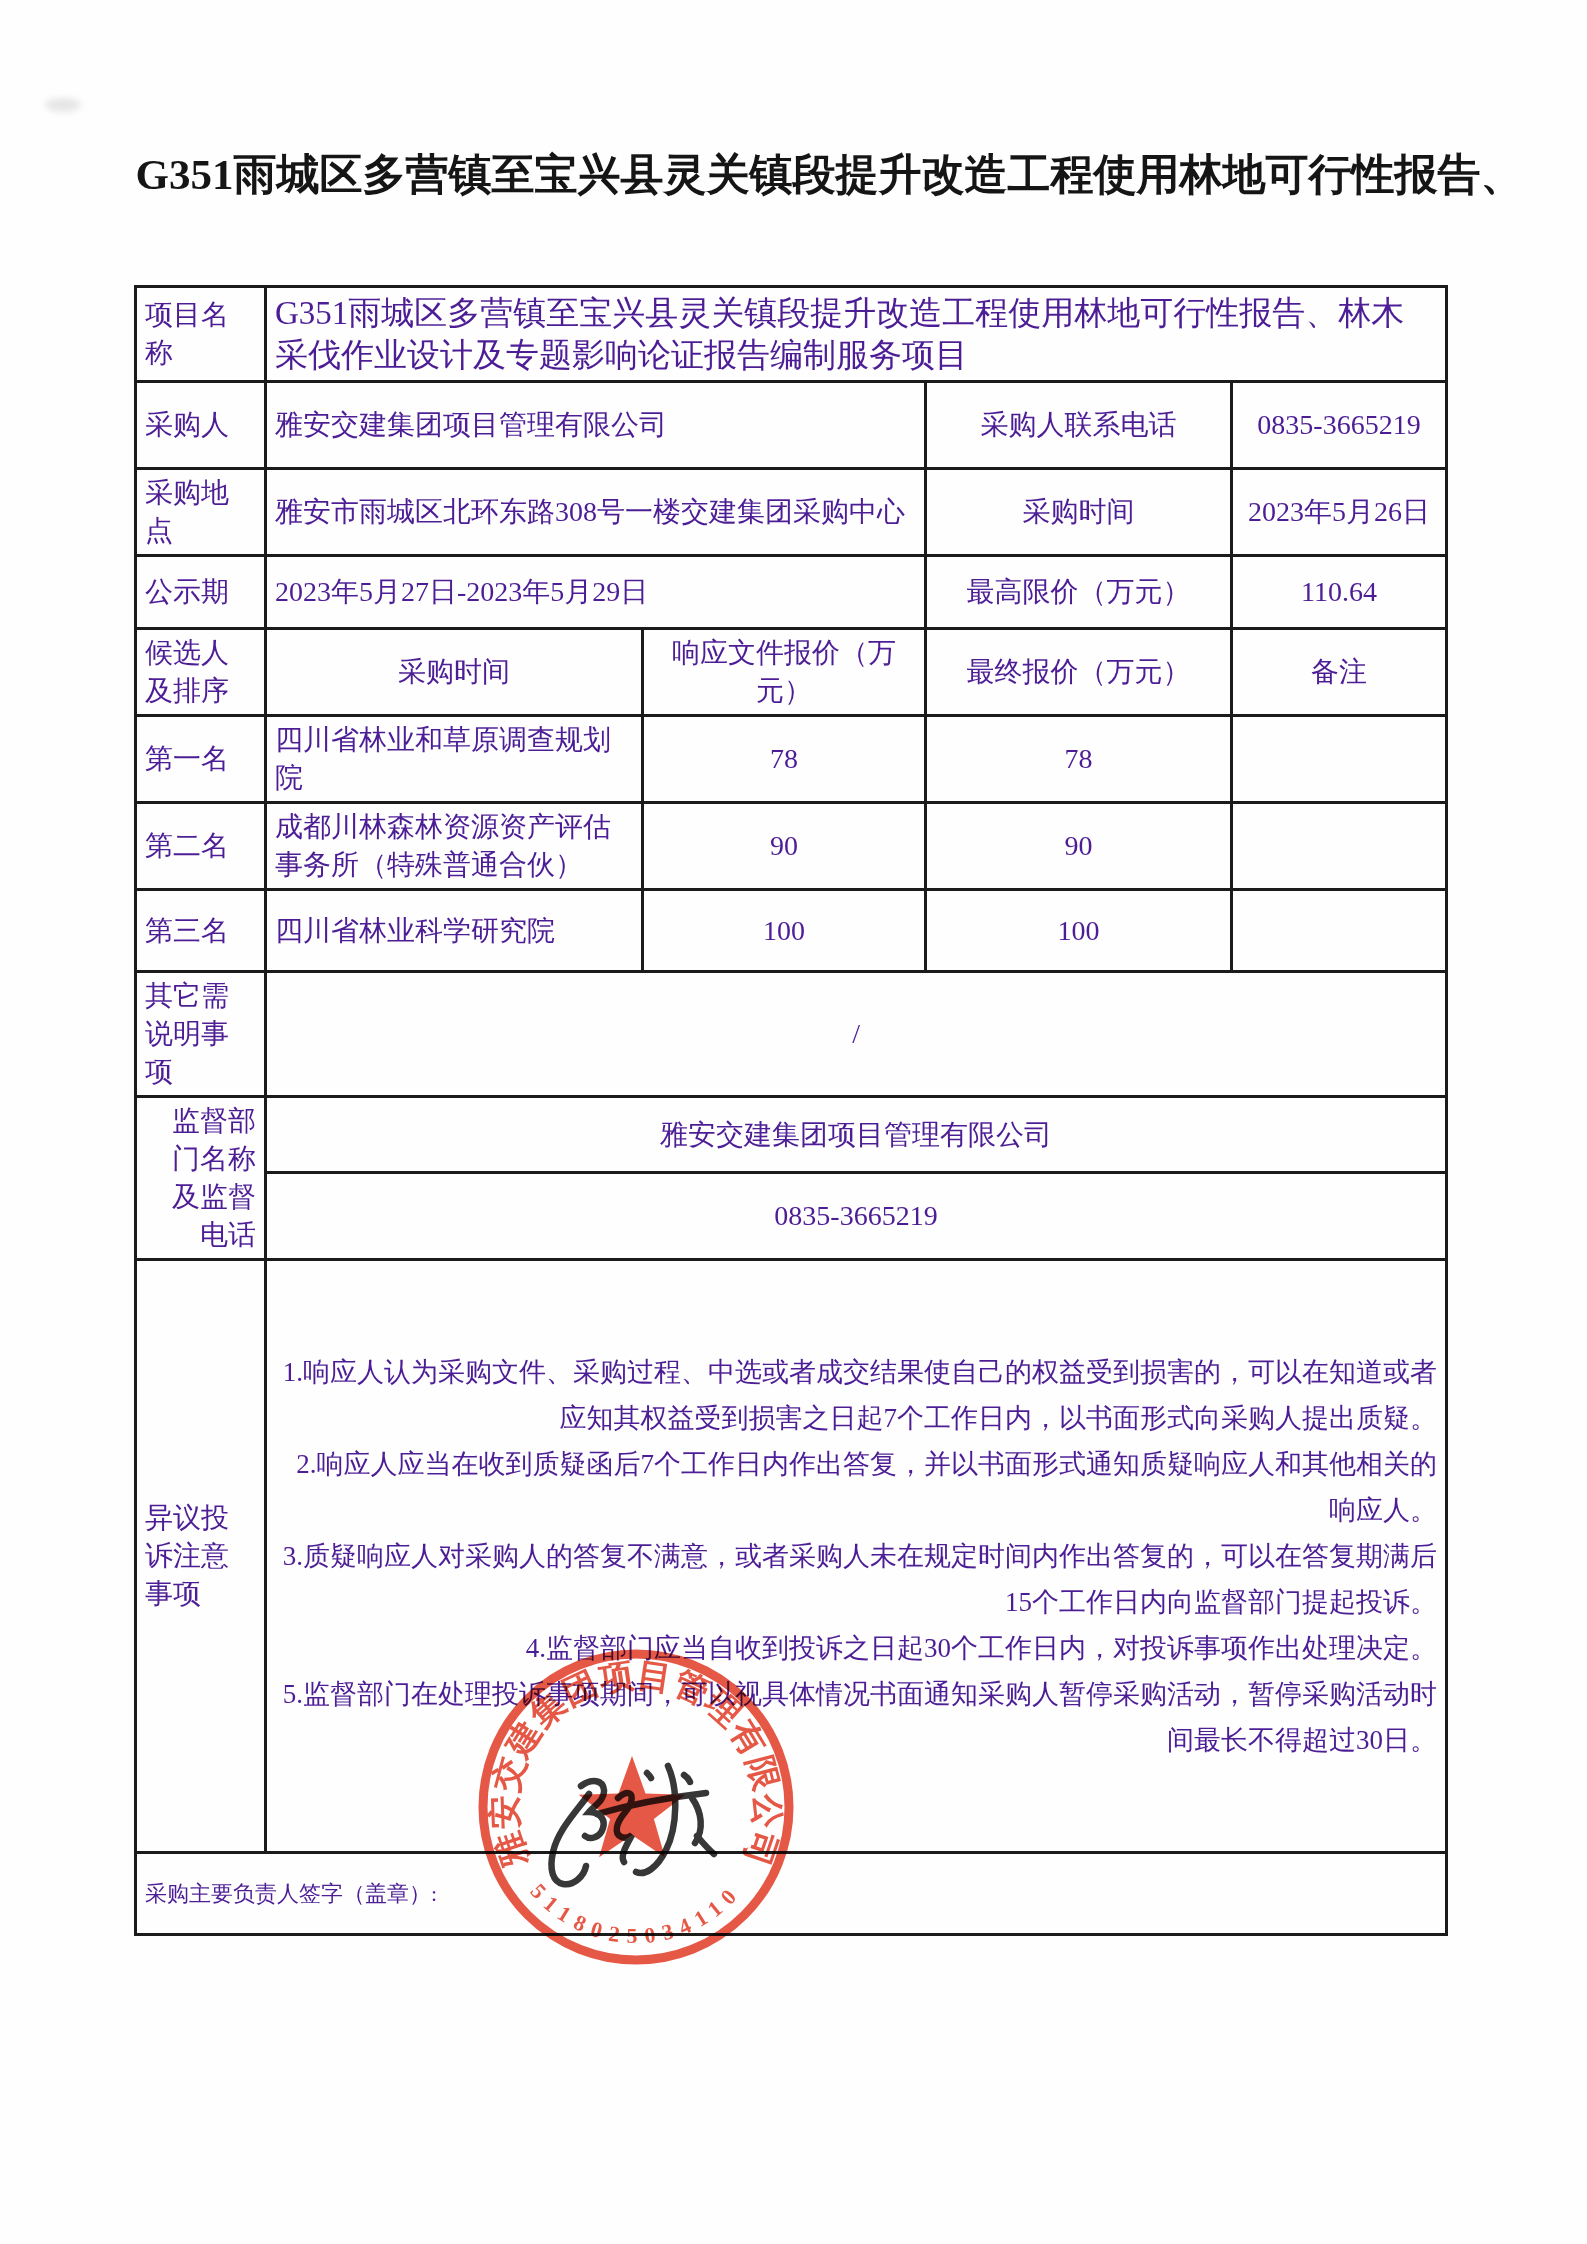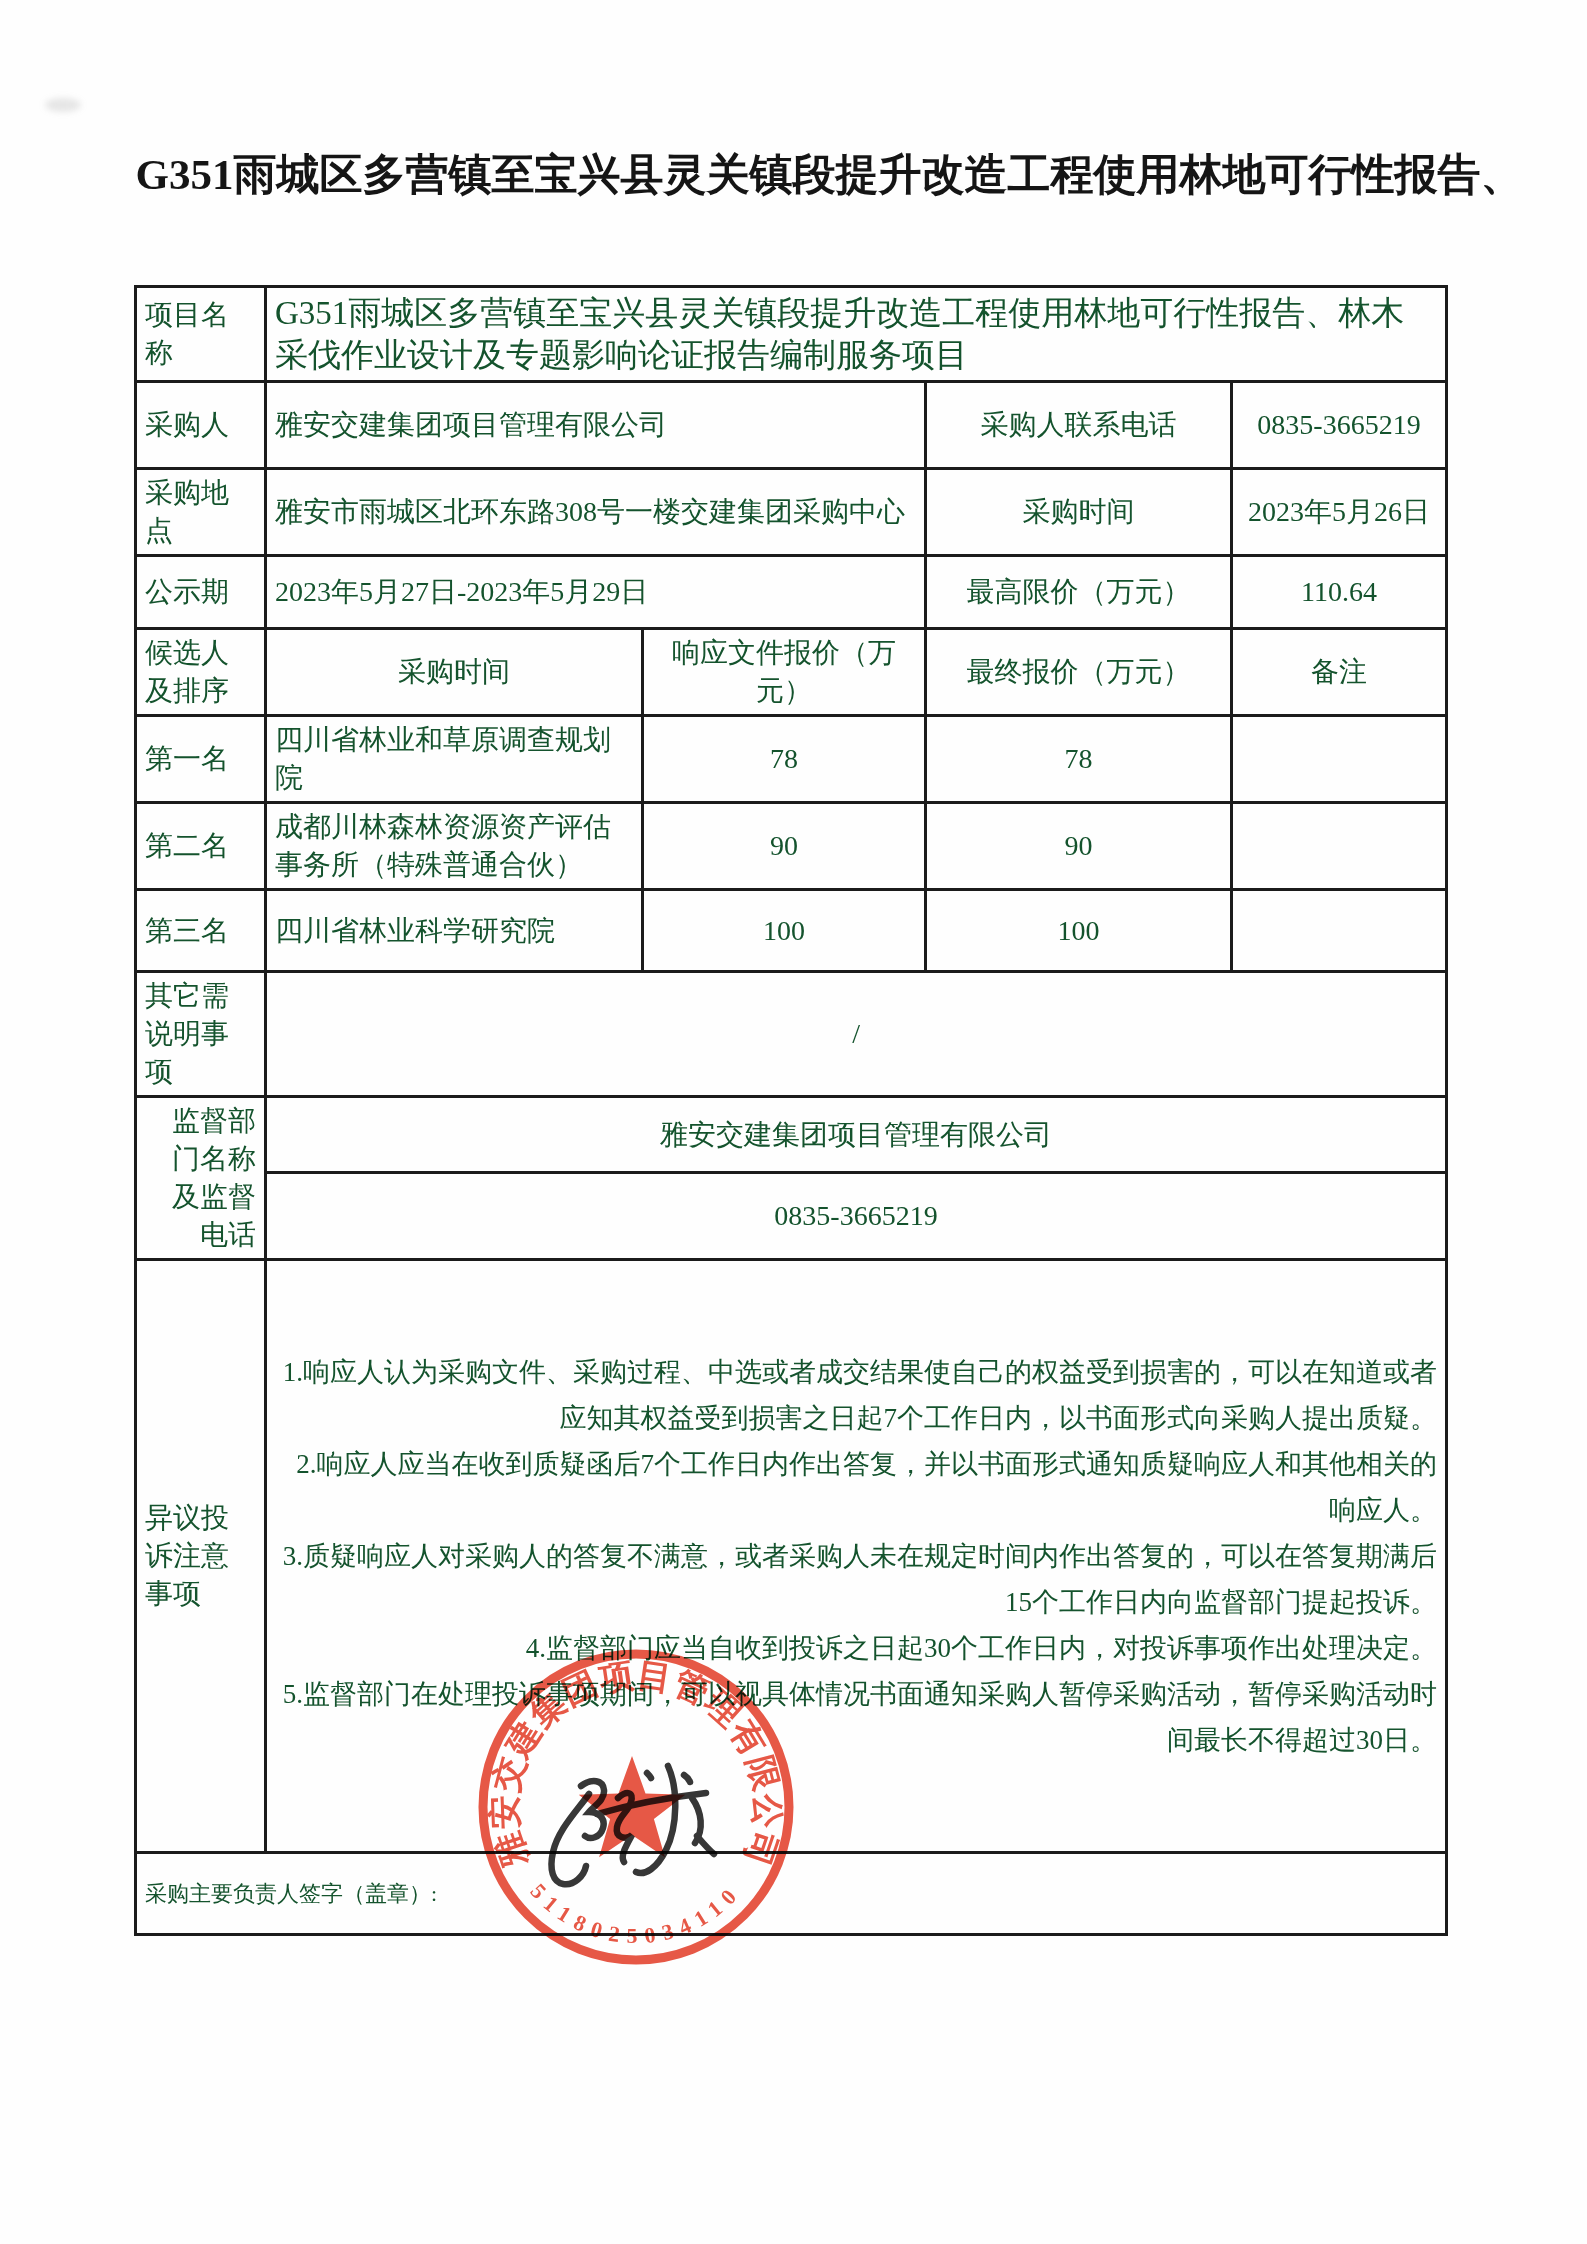--- a/index.html
+++ b/index.html
@@ -17,21 +17,21 @@
   }
   .title{
     position:absolute;left:0;top:148px;width:100%;
     text-align:center;font-weight:bold;color:#151515;
     font-size:43px;line-height:53px;margin:0;padding-left:36px;
   }
   .title span{display:block;}
   table.doc{
     position:absolute;left:134px;top:285px;
     width:1311px;border-collapse:collapse;table-layout:fixed;
-    font-size:28px;color:#14532d;
+    font-size:28px;color:#4c1d95;
   }
   table.doc td, table.doc th{
     border:3px solid #1b1b1b;
     font-weight:normal;
     vertical-align:middle;
     padding:4px 8px;
     word-break:break-all;
     overflow:hidden;
   }
   th.lbl{text-align:left;padding:4px 4px 4px 7px;}

